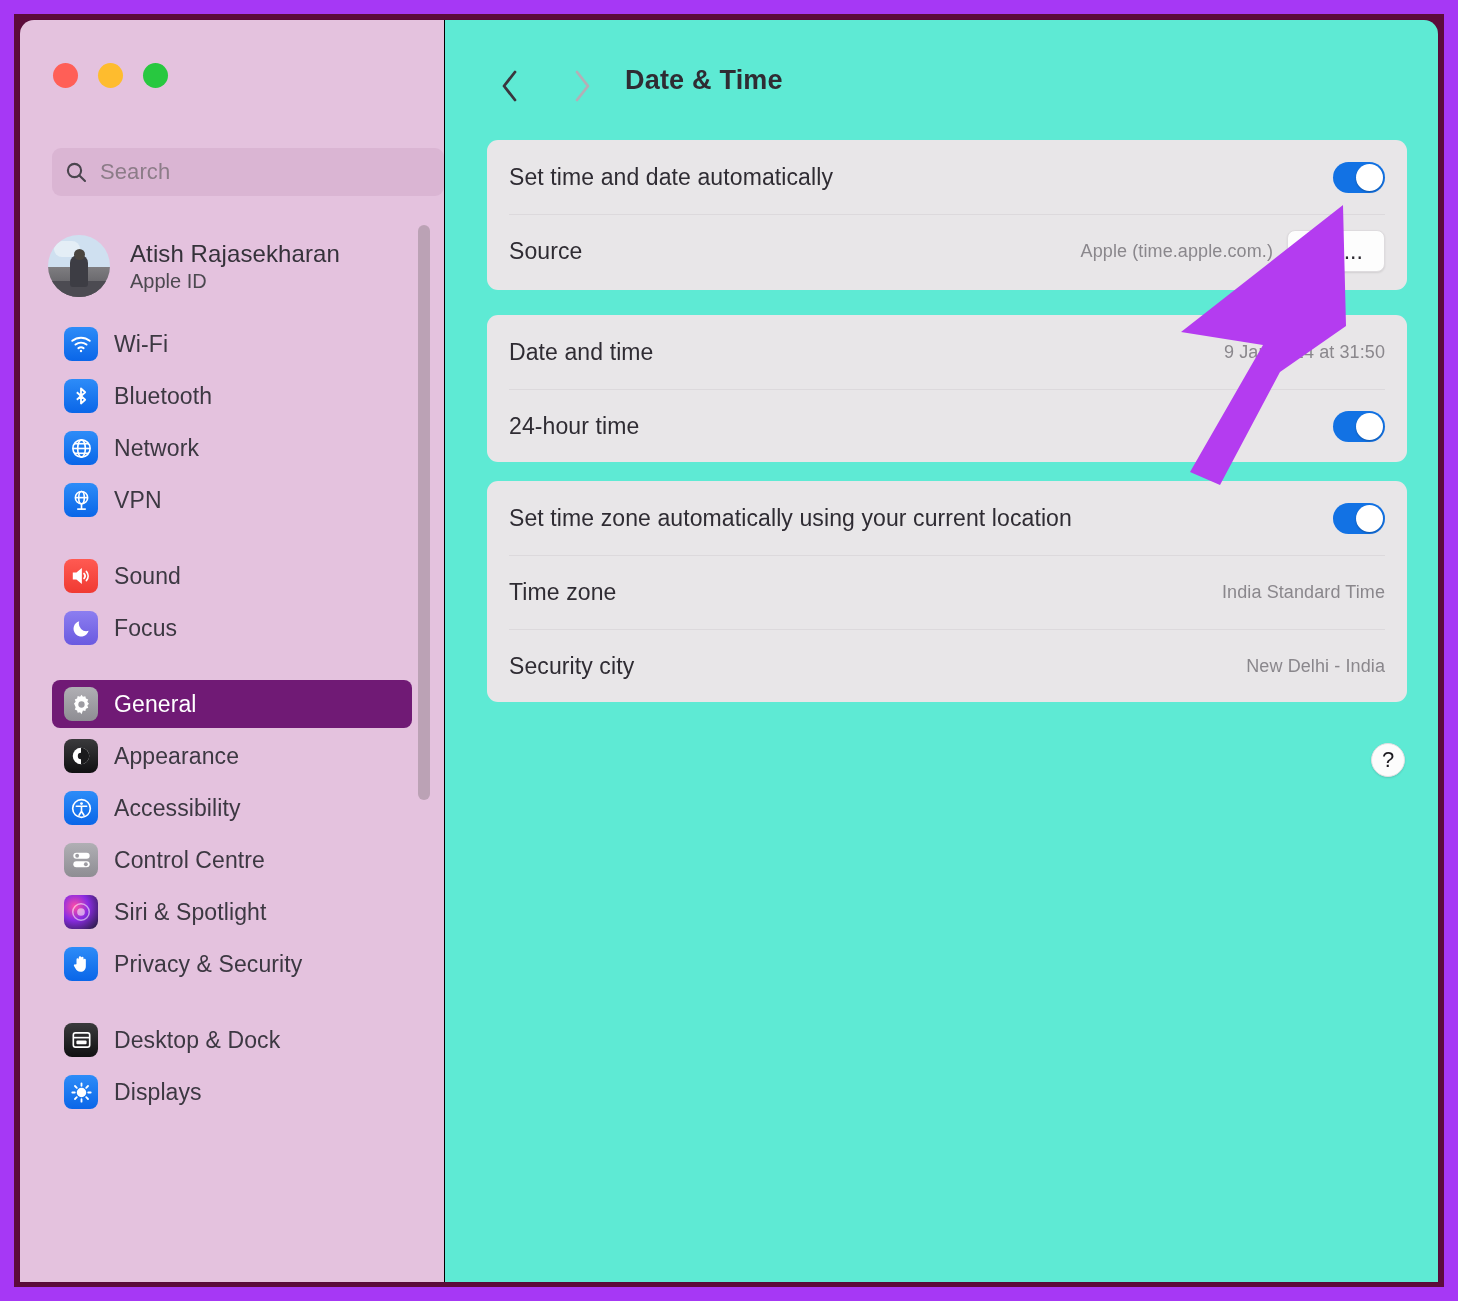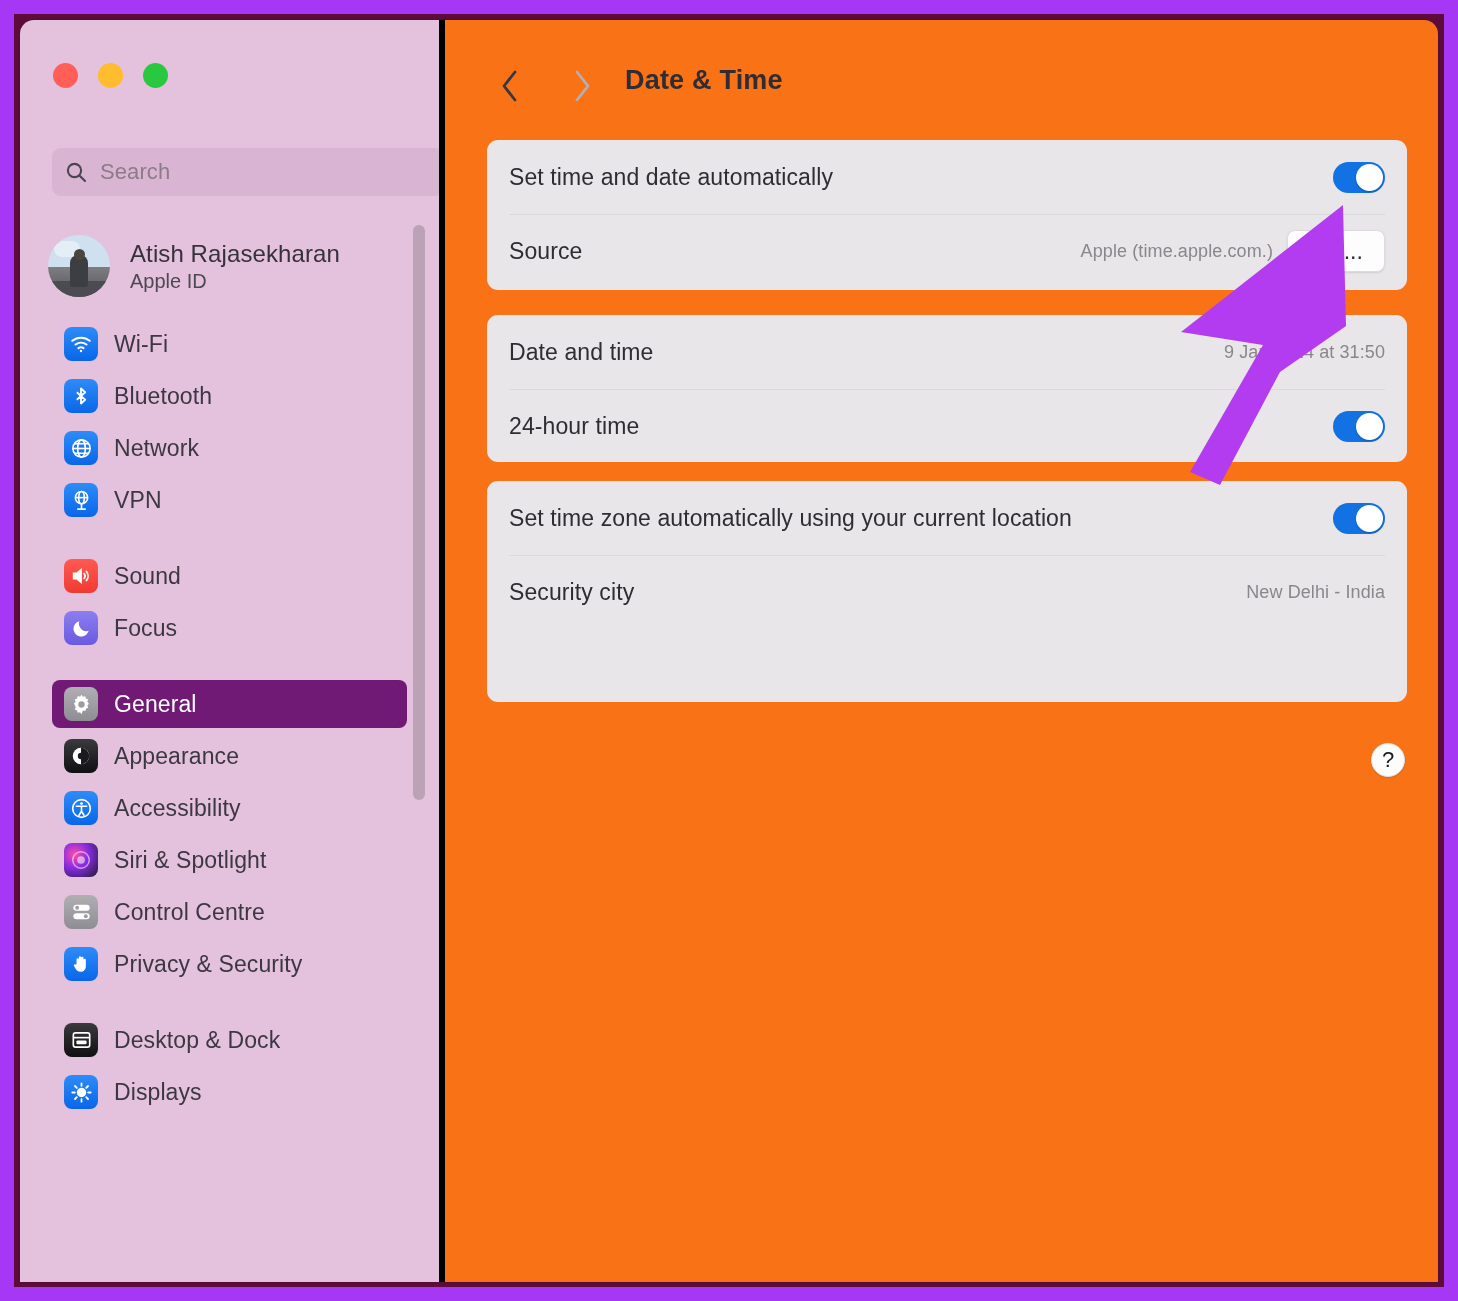--- a/index.html
+++ b/index.html
@@ -31,21 +31,21 @@
     display: flex;
     box-shadow: 0 0 0 0.5px rgba(0,0,0,.10);
   }
 
   
   #sidebar {
     position: relative;
     width: 425px;
     flex: 0 0 425px;
     background: #e4c2de;
-    border-right: 6px solid #000000;
+    border-right: 1px solid #000000;
     overflow: hidden;
   }
 
   #traffic-lights {
     position: absolute; left: 33px; top: 43px;
     display: flex; gap: 20px;
   }
   .tl { width: 25px; height: 25px; border-radius: 50%; }
   .tl-close    { background: #ff5f57; }
   .tl-minimize { background: #febc2e; }
@@ -127,21 +127,21 @@
     width: 12px; height: 575px;
     background: #b49cae;
     border-radius: 6px;
     opacity: .85;
   }
 
   
   #content {
     position: relative;
     flex: 1 1 auto;
-    background: #f97316;
+    background: #5eead4;
   }
 
   #header { position: absolute; left: 0; top: 0; right: 0; height: 110px; }
   #nav-back, #nav-forward {
     position: absolute; top: 44px;
     width: 40px; height: 44px;
     display: flex; align-items: center; justify-content: center;
   }
   #nav-back { left: 45px; }
   #nav-forward { left: 117px; }
@@ -344,40 +344,40 @@
             <span class="nav-icon ic-blue">
               <svg width="23" height="23" viewBox="0 0 24 24" fill="none" stroke="#fff" stroke-width="1.7" stroke-linecap="round">
                 <circle cx="12" cy="12" r="9.2"></circle>
                 <circle cx="12" cy="6.9" r="1.5" fill="#fff" stroke="none"></circle>
                 <path d="M6.6 9.6h10.8M12 9.9v5M12 14.9l-2.6 4.1M12 14.9l2.6 4.1"></path>
               </svg>
             </span>
             <span class="nav-label">Accessibility</span>
           </div>
           <div class="nav-item">
-            <span class="nav-icon ic-siri">
-              <svg width="22" height="22" viewBox="0 0 24 24">
-                <circle cx="12" cy="12" r="9" fill="none" stroke="rgba(255,255,255,.55)" stroke-width="1.6"></circle>
-                <circle cx="12" cy="12" r="4.2" fill="rgba(255,255,255,.55)"></circle>
-              </svg>
-            </span>
-            <span class="nav-label">Siri &amp; Spotlight</span>
-          </div>
-          <div class="nav-item">
             <span class="nav-icon ic-gray">
               <svg width="23" height="20" viewBox="0 0 24 22" fill="none">
                 <rect x="3" y="3" width="18" height="6.6" rx="3.3" fill="#fff"></rect>
                 <circle cx="7.2" cy="6.3" r="2.1" fill="#9d9ca2"></circle>
                 <rect x="3" y="12.4" width="18" height="6.6" rx="3.3" fill="#fff"></rect>
                 <circle cx="16.8" cy="15.7" r="2.1" fill="#9d9ca2"></circle>
               </svg>
             </span>
             <span class="nav-label">Control Centre</span>
           </div>
           <div class="nav-item">
+            <span class="nav-icon ic-siri">
+              <svg width="22" height="22" viewBox="0 0 24 24">
+                <circle cx="12" cy="12" r="9" fill="none" stroke="rgba(255,255,255,.55)" stroke-width="1.6"></circle>
+                <circle cx="12" cy="12" r="4.2" fill="rgba(255,255,255,.55)"></circle>
+              </svg>
+            </span>
+            <span class="nav-label">Siri &amp; Spotlight</span>
+          </div>
+          <div class="nav-item">
             <span class="nav-icon ic-blue">
               <svg width="20" height="22" viewBox="0 0 24 24" fill="#fff">
                 <path d="M6.6 12V6.6a1.4 1.4 0 1 1 2.8 0V11V4a1.4 1.4 0 1 1 2.8 0v7V4.6a1.4 1.4 0 1 1 2.8 0V11V7a1.4 1.4 0 1 1 2.8 0v7.6c0 4-2.6 6.8-6.2 6.8-3.4 0-5-1.7-6.4-4.2L3.6 14.4a1.4 1.4 0 0 1 2.2-1.7z"></path>
               </svg>
             </span>
             <span class="nav-label">Privacy &amp; Security</span>
           </div>
         </div>
         <div class="nav-group">
           <div class="nav-item">
@@ -453,20 +453,25 @@
 
     <div class="card" id="card-tz">
       <div class="row">
         <span class="row-label">Set time zone automatically using your current location</span>
         <span class="row-spacer"></span>
         <div class="toggle">
             <div class="knob"></div>
           </div>
       </div>
       <div class="row">
+        <span class="row-label">Time zone</span>
+        <span class="row-spacer"></span>
+        <span class="row-value">India Standard Time</span>
+      </div>
+      <div class="row">
         <span class="row-label">Security city</span>
         <span class="row-spacer"></span>
         <span class="row-value">New Delhi - India</span>
       </div>
     </div>
 
     <div id="help-button">?</div>
 
     <svg id="annot-arrow" viewBox="0 0 993 1262" preserveAspectRatio="none">
       <polygon fill="#b43cf0" points="898,185 736,312 818,325 745,452 775,465 835,352 901,306"></polygon>

